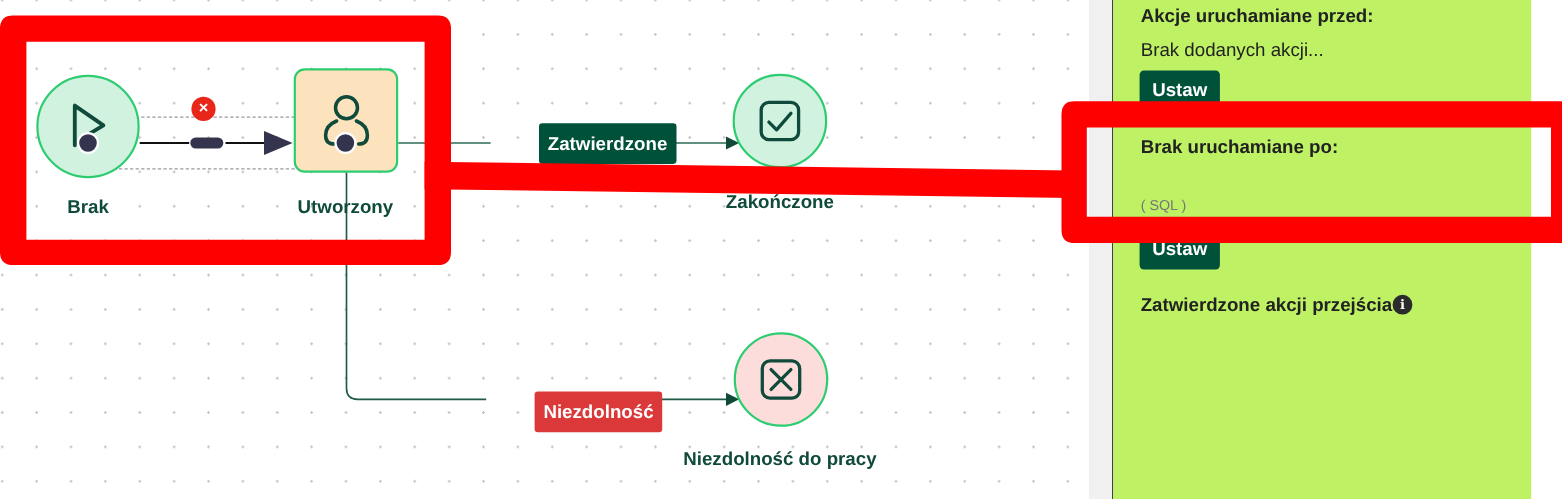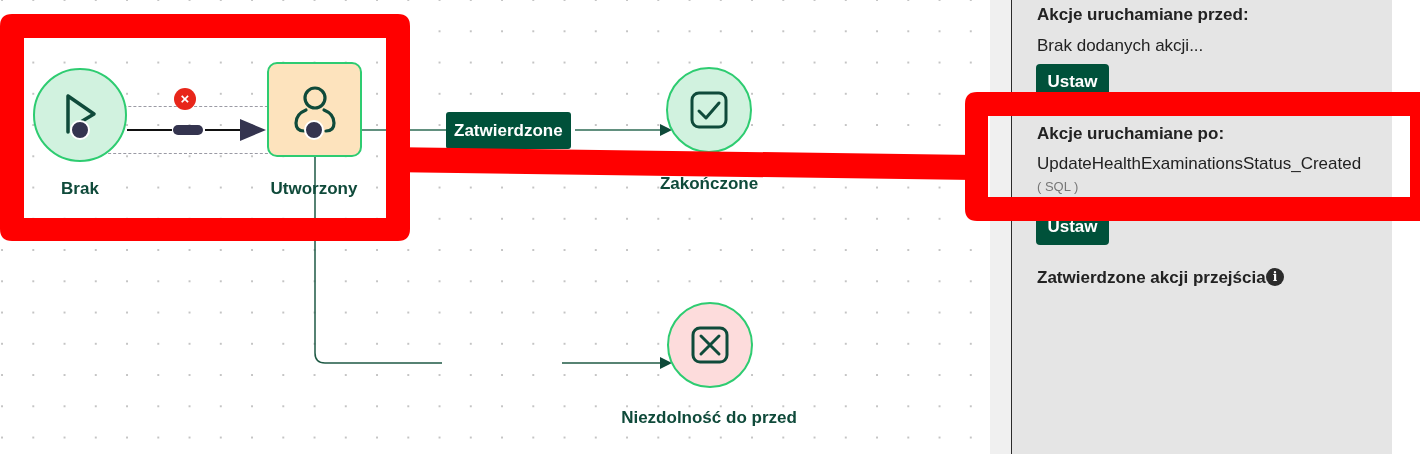--- a/index.html
+++ b/index.html
@@ -9,21 +9,21 @@
     .canvas {
       position: absolute; left: 0; top: 0; width: 990px; height: 454px;
       background-color: #ffffff;
       background-image: radial-gradient(circle, #c4c4c4 1px, transparent 1.3px);
       background-size: 31.25px 31.25px;
       background-position: -13.6px -15.6px;
       overflow: hidden;
     }
     .gutter { position: absolute; left: 990px; top: 0; width: 21px; height: 454px; background: #f0f0f0; }
     .panel-border { position: absolute; left: 1011px; top: 0; width: 1px; height: 454px; background: #2b2b2b; }
-    .panel { position: absolute; left: 1012px; top: 0; width: 380px; height: 454px; background: #e5e5e5; }
+    .panel { position: absolute; left: 1012px; top: 0; width: 380px; height: 454px; background: #bef264; }
 
     .edges { position: absolute; left: 0; top: 0; width: 990px; height: 454px; }
 
     .node-circle {
       position: absolute; border-radius: 50%;
       border: 2px solid #2ecc71;
       display: flex; align-items: center; justify-content: center;
     }
     .node-start { left: 33px; top: 68px; width: 94px; height: 94px; background: #d1f2df; }
     .node-done { left: 666px; top: 67px; width: 86px; height: 86px; background: #d1f2df; }
@@ -38,20 +38,21 @@
       white-space: nowrap; transform: translateX(-50%);
     }
     .handle-dot {
       position: absolute; width: 20px; height: 20px; border-radius: 50%;
       background: #34344f; border: 2.5px solid #ffffff;
     }
     .edge-badge {
       position: absolute; color: #ffffff; font-weight: bold; font-size: 17px;
       border-radius: 3px; padding: 0 8px; height: 37px; line-height: 37px;
       white-space: nowrap;
+      margin-left: 44px;
     }
     .badge-ok { left: 446px; top: 112px; background: #00513a; height: 37px; }
     .badge-fail { left: 442px; top: 356px; background: #db3939; }
 
     .sel-rect {
       position: absolute; left: 98px; top: 106px; width: 180px; height: 48px;
       border: 1.5px dashed #9a9aa4;
     }
     .delete-btn {
       position: absolute; left: 174px; top: 88px; width: 22px; height: 22px; border-radius: 50%;
@@ -120,35 +121,35 @@
     </svg>
   </div>
   <div class="node-label" style="left:709px;top:174px;text-align:right;">Zakończone</div>
 
   <div class="node-circle node-fail">
     <svg width="40" height="40" viewBox="0 0 40 40">
       <rect x="3" y="3" width="34" height="34" rx="7" fill="none" stroke="#0f4a3a" stroke-width="3"></rect>
       <path d="M 11 11 L 29 29 M 29 11 L 11 29" fill="none" stroke="#0f4a3a" stroke-width="3" stroke-linecap="round"></path>
     </svg>
   </div>
-  <div class="node-label" style="left:709px;top:408px;">Niezdolność do przed</div>
+  <div class="node-label" style="left:709px;top:408px;">Niezdolność do pracy</div>
 
   <div class="edge-badge badge-ok">Zatwierdzone</div>
+  <div class="edge-badge badge-fail">Niezdolność</div>
 </div>
 
 <div class="gutter"></div>
 <div class="panel-border"></div>
 
 <div class="panel">
   <div class="panel-h" style="top:5px;">Akcje uruchamiane przed:</div>
   <div class="panel-t" style="top:36px;">Brak dodanych akcji...</div>
   <button class="btn-set" style="top:64px;">Ustaw</button>
 
-  <div class="panel-h" style="top:124px;">Akcje uruchamiane po:</div>
-  <div class="panel-t" style="top:154px;">UpdateHealthExaminationsStatus_Created</div>
+  <div class="panel-h" style="top:124px;">Brak uruchamiane po:</div>
   <div class="panel-sub" style="top:179px;text-align:right;">( SQL )</div>
   <button class="btn-set" style="top:209px;">Ustaw</button>
 
   <div class="panel-h" style="top:268px;">Zatwierdzone akcji przejścia</div>
   <div class="info-icon" style="left:254px;top:268px;">i</div>
 </div>
 
 <svg class="annot" viewBox="0 0 1420 454">
   <path fill="#ff0000" fill-rule="evenodd" d="M 12 14 L 398 14 Q 410 14 410 26 L 410 229 Q 410 241 398 241 L 12 241 Q 0 241 0 229 L 0 26 Q 0 14 12 14 Z
            M 24 38 L 24 218 L 386 218 L 386 38 Z"></path>

